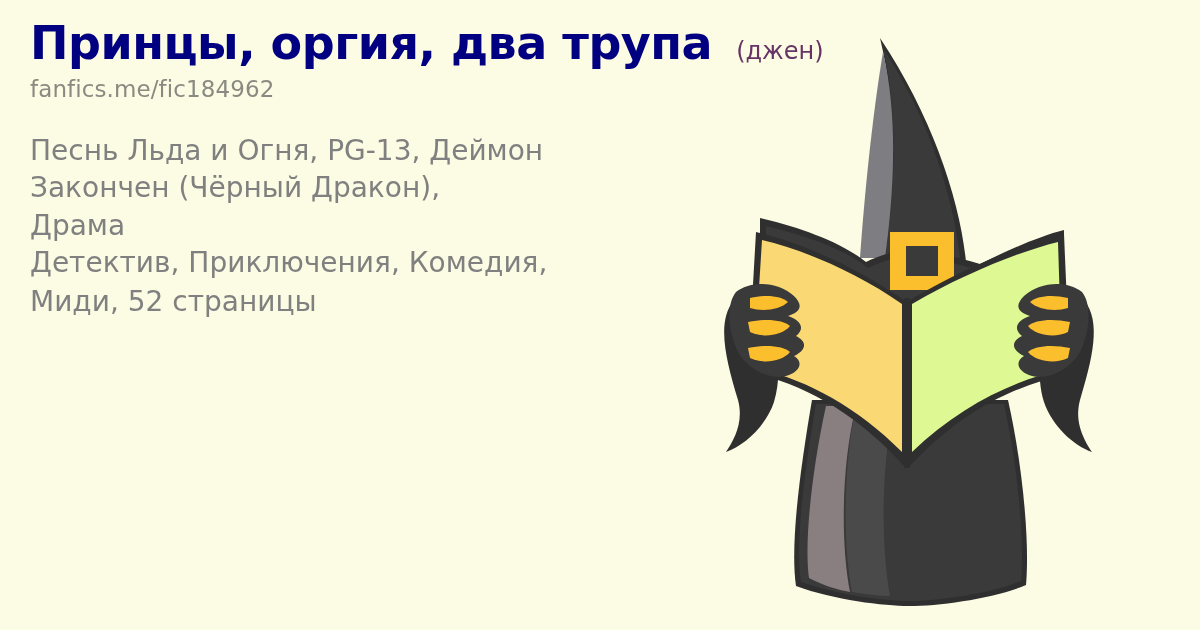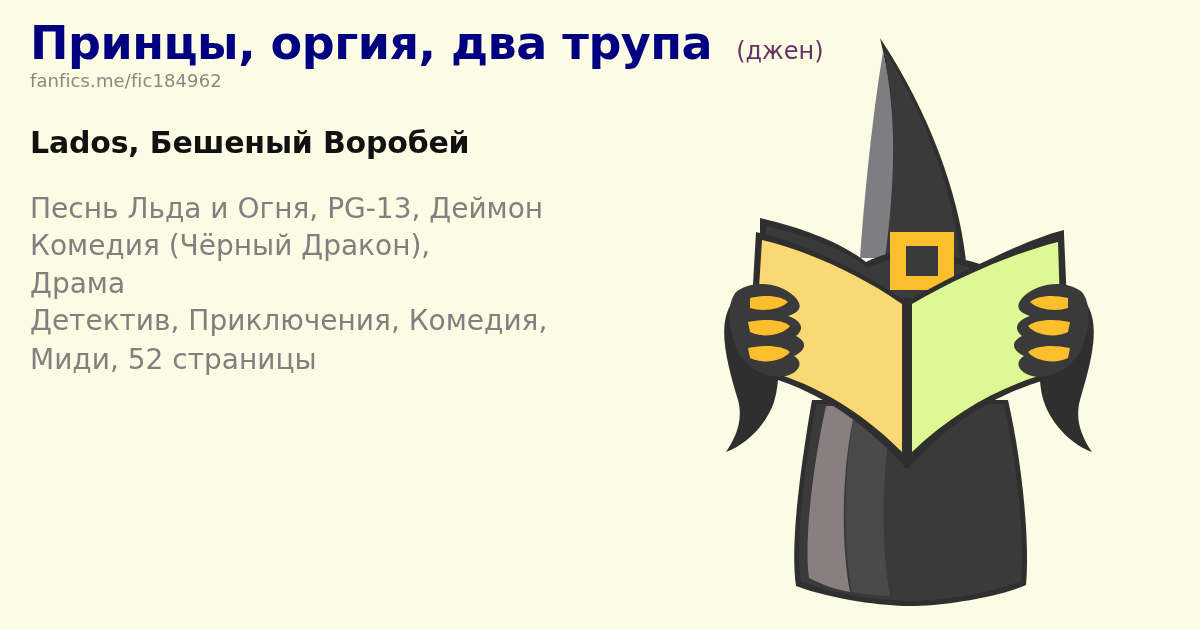--- a/index.html
+++ b/index.html
@@ -49,21 +49,22 @@
 
   .title-category {
     font-size: 24px;
     color: #663366;
     margin-left: 24px;
     font-weight: normal;
     line-height: 1;
   }
 
   .url {
-    font-size: 18px;
+    margin-top: 6px;
+    font-size: 23px;
     color: #8A8A82;
     letter-spacing: 0.1px;
   }
 
   .authors {
     margin-top: 34px;
     font-size: 30px;
     font-weight: bold;
     color: #111111;
     letter-spacing: -0.2px;
@@ -111,25 +112,24 @@
 
   <div class="content">
 
     <div class="title-row">
       <span class="title">Принцы, оргия, два трупа</span>
       <span class="title-category">(джен)</span>
     </div>
 
     <div class="url">fanfics.me/fic184962</div>
 
-    <div class="authors">Lados, Бешеный Воробей</div>
 
     <div class="meta">
       <div class="meta-line">Песнь Льда и Огня, PG-13, Деймон</div>
-      <div class="meta-line">Комедия (Чёрный Дракон),</div>
+      <div class="meta-line">Закончен (Чёрный Дракон),</div>
       <div class="meta-line">Драма</div>
       <div class="meta-line">Детектив, Приключения, Комедия,</div>
     </div>
 
     <div class="size-line">Миди, 52 страницы</div>
 
   </div>
 
   <div class="illustration">
     <svg width="400" height="630" viewBox="0 0 400 630">

